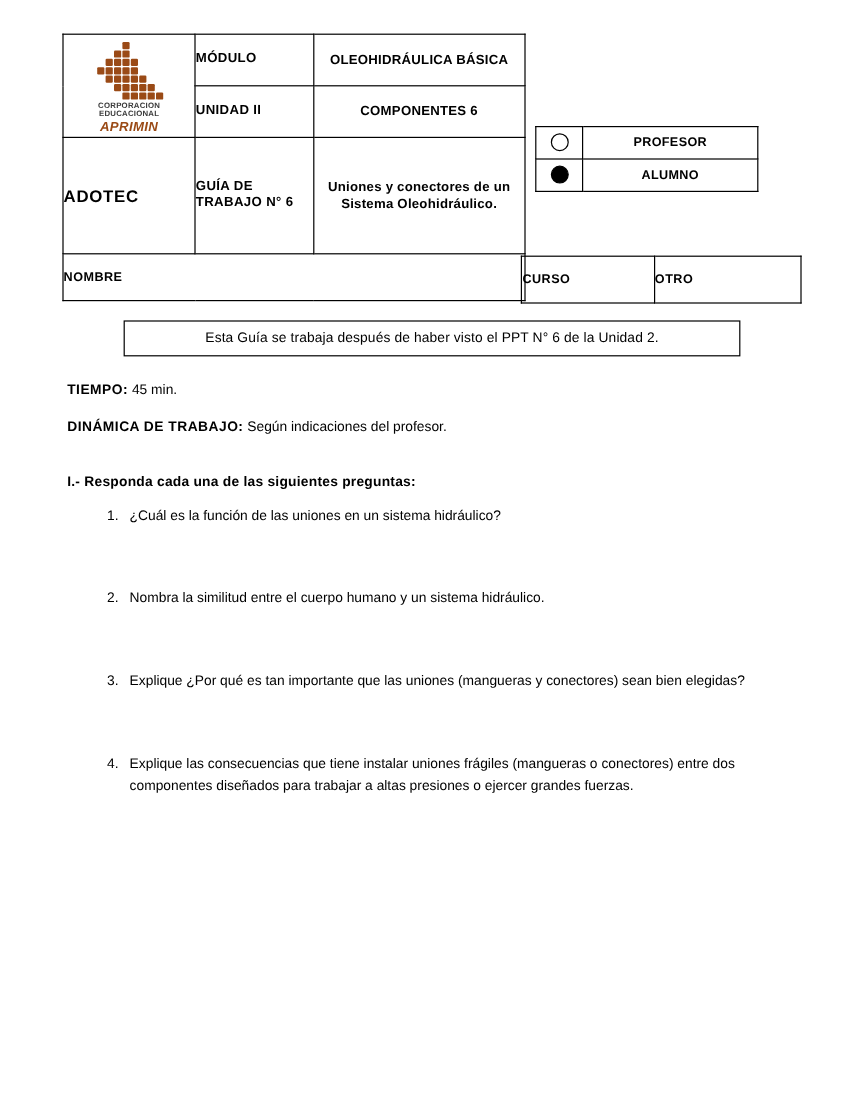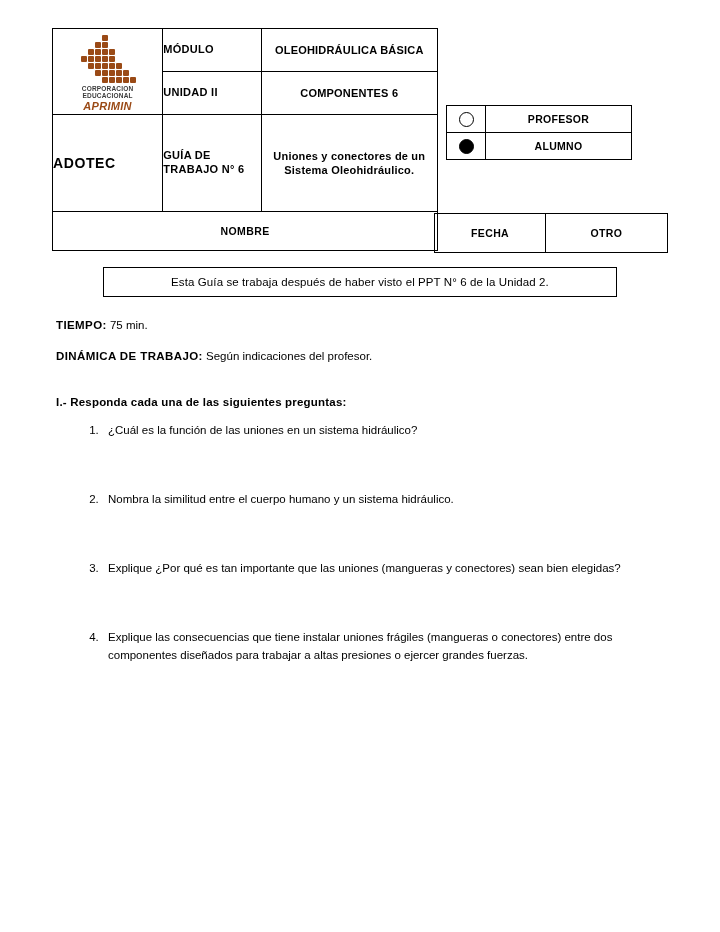--- a/index.html
+++ b/index.html
@@ -137,21 +137,20 @@
     border-radius: 50%;
     background: #fff;
     vertical-align: middle;
   }
   .circle.filled {
     background: #000;
   }
 
   .bottom-row td {
     height: 38px;
-    text-align: center;
   }
   .bt-lbl {
     font-size: 10.5px;
     font-weight: bold;
     letter-spacing: .4px;
     padding-left: 10px;
   }
 
   
   .note-box {
@@ -272,31 +271,31 @@
     <tr class="bottom-row">
       <td class="bt-lbl" colspan="3">NOMBRE</td>
     </tr>
   </tbody>
     </table>
 
   <table class="header-table" style="margin-top:-38px;">
     <tbody>
         <tr class="bottom-row">
       <td style="width:322px;border:none;"></td>
-      <td class="bt-lbl" style="width:92px;">FECHA</td>
+      <td class="bt-lbl" style="width:92px;">CURSO</td>
       <td class="bt-lbl" style="width:102px;">OTRO</td>
     </tr>
   </tbody>
     </table>
 
   <div class="note-box">Esta Guía se trabaja después de haber visto el PPT N° 6 de la Unidad 2.</div>
 
   <div class="body">
     <div class="para">
-      <span class="b">TIEMPO:</span><span> 75 min.</span>
+      <span class="b">TIEMPO:</span><span> 45 min.</span>
     </div>
     <div class="para">
       <span class="b">DINÁMICA DE TRABAJO:</span><span> Según indicaciones del profesor.</span>
     </div>
 
     <div class="section-title">I.- Responda cada una de las siguientes preguntas:</div>
 
     <ol class="questions">
       <li>¿Cuál es la función de las uniones en un sistema hidráulico?</li>
       <li>Nombra la similitud entre el cuerpo humano y un sistema hidráulico.</li>

